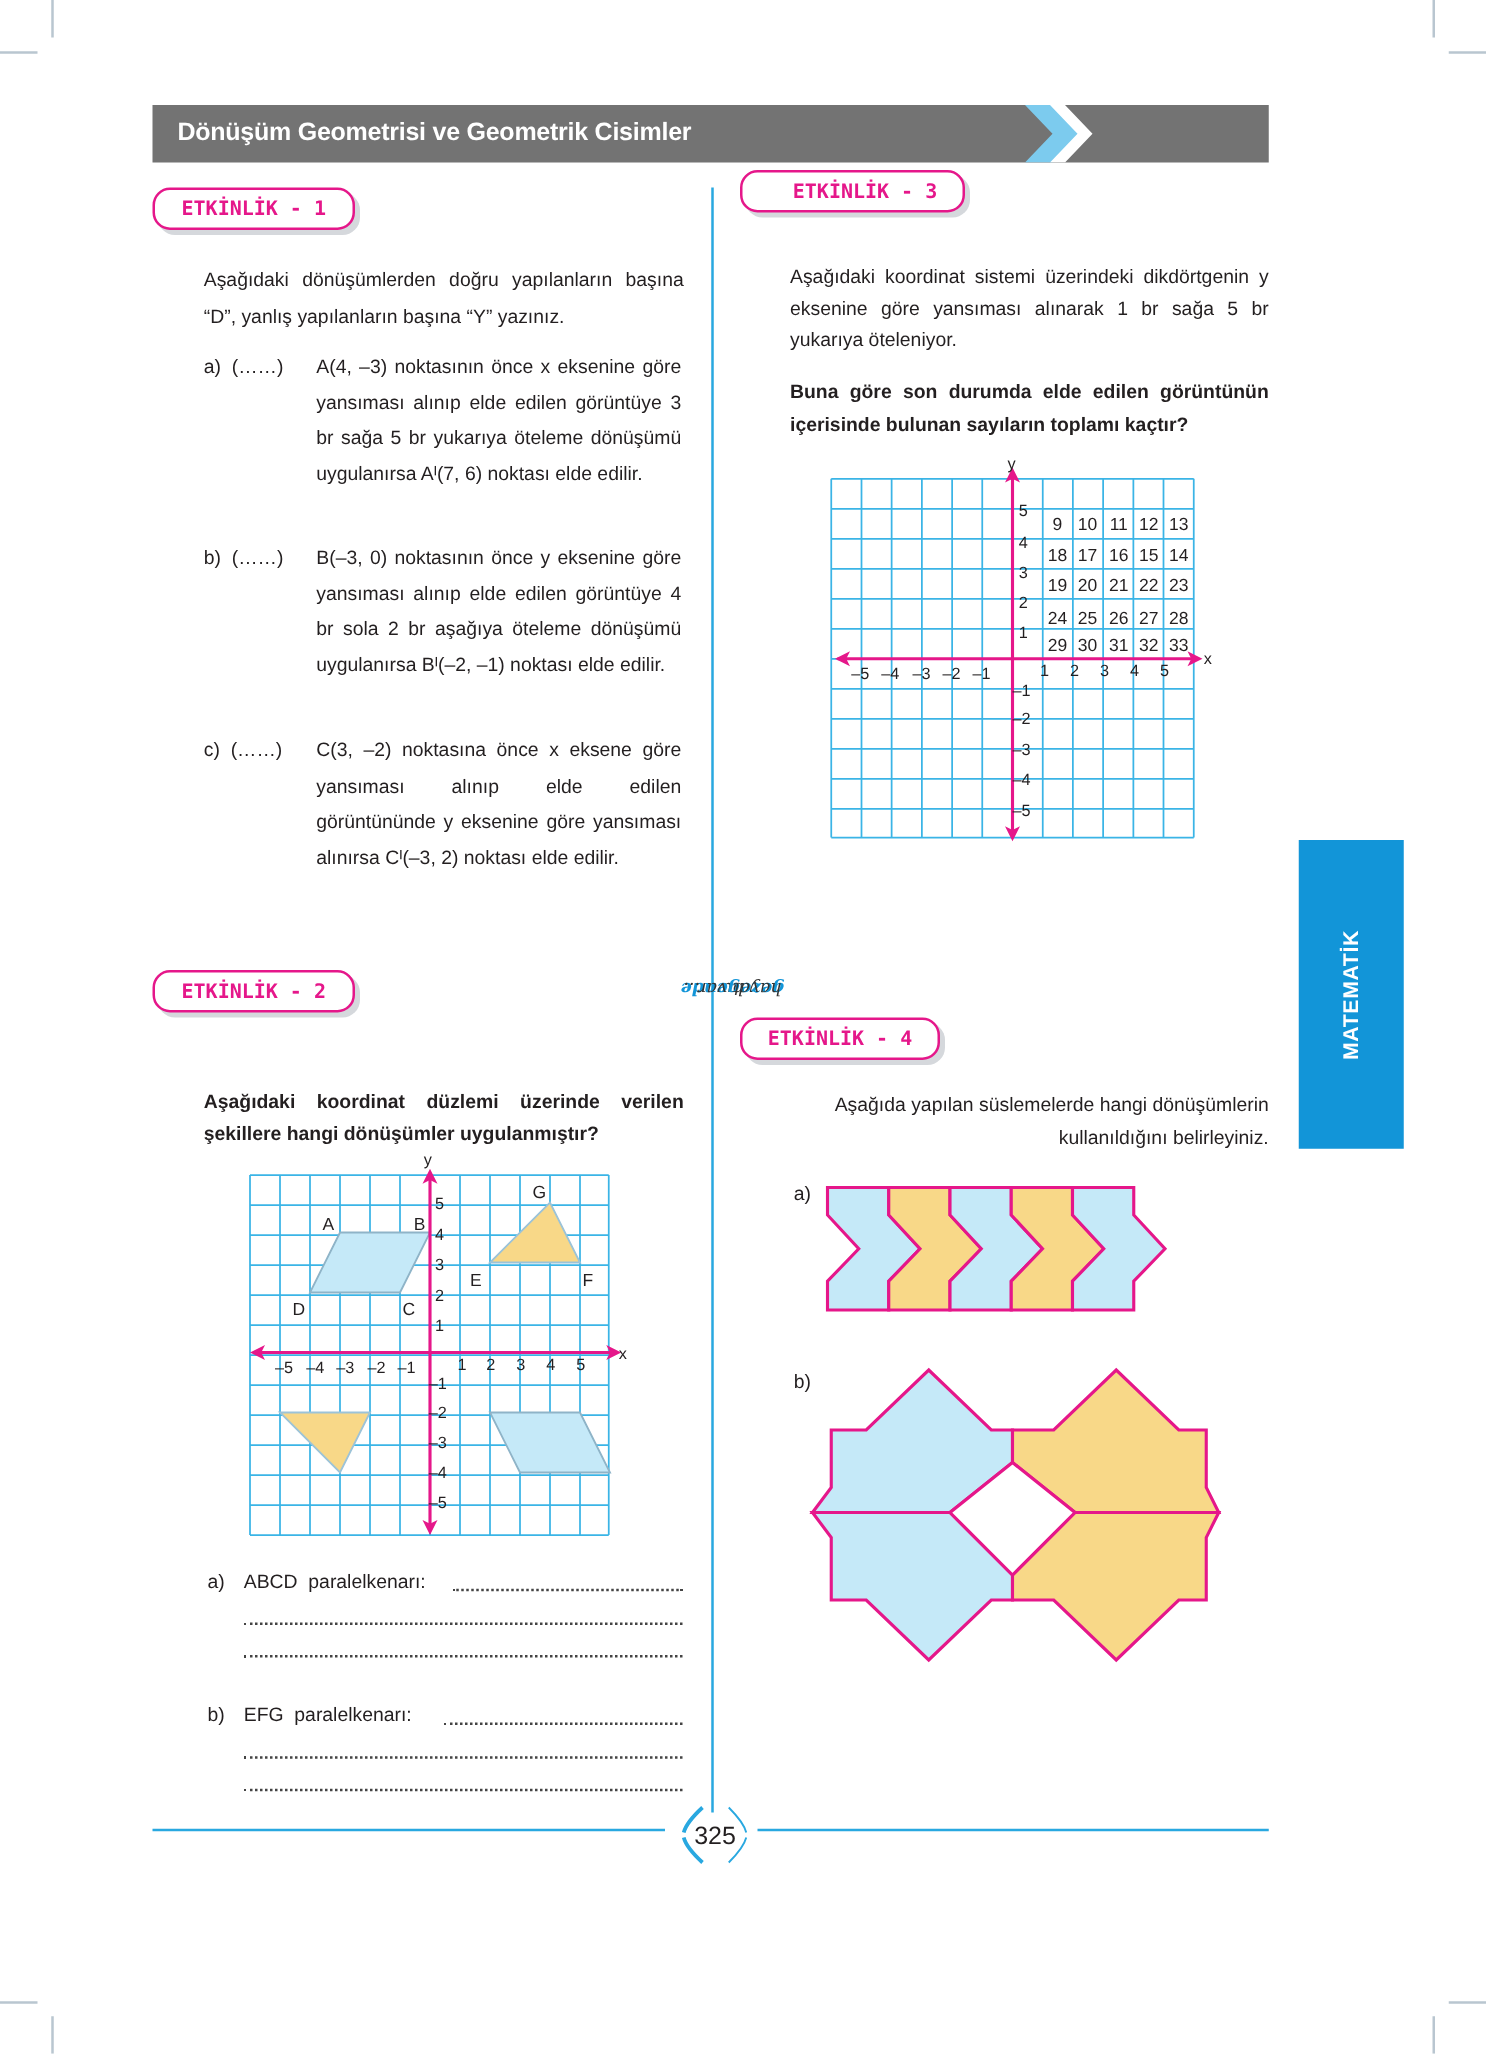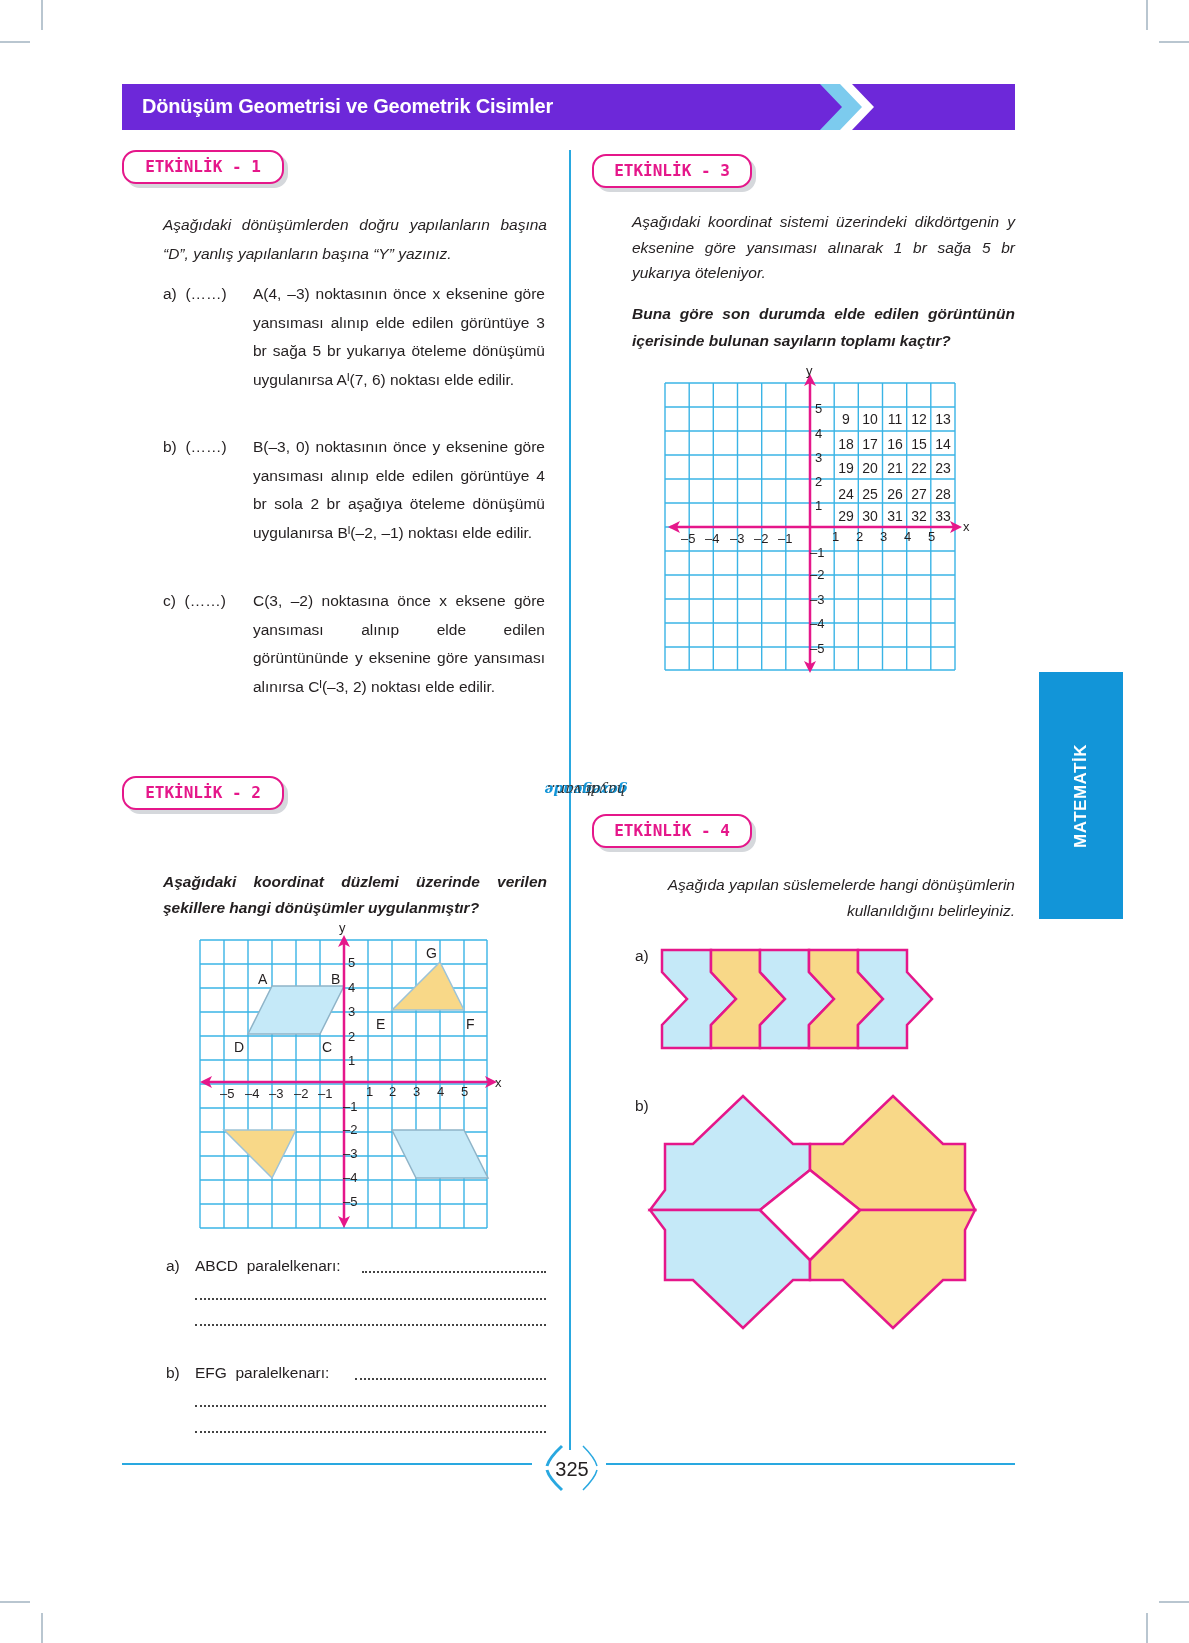--- a/index.html
+++ b/index.html
@@ -1,23 +1,23 @@
 <!DOCTYPE html>
 <html><head>
 <meta charset="utf-8">
 <style>
   html, body { margin:0; padding:0; background:#fff; }
   body { width:1189px; height:1643px; position:relative; overflow:hidden; font-family:"Liberation Sans", sans-serif; color:#231f20; }
   .abs { position:absolute; }
   .crop { position:absolute; background:#b9c6d0; }
-  .header-bar { position:absolute; left:122px; top:84px; width:893px; height:46px; background:#6d28d9; }
+  .header-bar { position:absolute; left:122px; top:84px; width:893px; height:46px; background:#737373; }
   .header-title { position:absolute; left:20px; top:11px; color:#fff; font-size:20px; font-weight:bold; letter-spacing:-0.2px; }
   .chev { position:absolute; top:0; }
   .badge { position:absolute; height:30px; border:2px solid #e5178a; border-radius:14px; background:#fff; box-shadow:4px 4px 0 #d5d8dc; color:#e5178a; font-family:"DejaVu Sans Mono", monospace; font-weight:bold; font-size:16px; line-height:30px; text-align:center; }
-  .para { position:absolute; font-size:15.5px; line-height:28.5px; text-align:justify;font-style:italic; }
+  .para { position:absolute; font-size:15.5px; line-height:28.5px; text-align:justify; }
   .bold { font-weight:bold; }
   .item { position:absolute; font-size:15.5px; line-height:28.5px; }
   .item .lbl { position:absolute; left:0; top:0; white-space:pre; }
   .item .txt { position:absolute; left:90px; top:0; width:292px; text-align:justify; }
   .vline { position:absolute; left:569px; top:150px; width:1.5px; height:1300px; background:#29a8e0; }
   .side-tab { position:absolute; left:1039px; top:672px; width:84px; height:247px; background:#1295d8; }
   .side-tab span { position:absolute; left:50%; top:50%; transform:translate(-50%,-50%) rotate(-90deg); color:#fff; font-weight:bold; font-size:17px; white-space:nowrap; letter-spacing:0.5px; }
   .slogan { position:absolute; left:566px; top:690px; width:40px; height:200px; }
   .slogan span { position:absolute; left:50%; top:50%; transform:translate(-50%,-50%) rotate(-90deg); font-family:"DejaVu Serif", serif; font-style:italic; font-size:14px; white-space:nowrap; color:#333; }
   .slogan .hl { color:#1295d8; font-weight:bold; }
@@ -58,21 +58,21 @@
 </div>
 <div class="item" style="left:163px;top:433px;width:384px;height:140px;">
   <span class="lbl">b)  (……)</span>
   <span class="txt">B(–3, 0) noktasının önce y eksenine göre yansıması alınıp elde edilen görüntüye 4 br sola 2 br aşağıya öteleme dönüşümü uygulanırsa Bᴵ(–2, –1) noktası elde edilir.</span>
 </div>
 <div class="item" style="left:163px;top:587px;width:384px;height:140px;">
   <span class="lbl">c)  (……)</span>
   <span class="txt">C(3, –2) noktasına önce x eksene göre yansıması alınıp elde edilen görüntününde y eksenine göre yansıması alınırsa Cᴵ(–3, 2) noktası elde edilir.</span>
 </div>
 
-<div class="badge" style="left:592px;top:154px;width:156px;">ETKİNLİK - 3</div>
+<div class="badge" style="left:592px;top:136px;width:156px;padding-left:20px;">ETKİNLİK - 3</div>
 <div class="para" style="left:632px;top:209px;width:383px;line-height:25.5px;">Aşağıdaki koordinat sistemi üzerindeki dikdörtgenin y eksenine göre yansıması alınarak 1 br sağa 5 br yukarıya öteleniyor.</div>
 <div class="para bold" style="left:632px;top:300px;width:383px;line-height:27px;">Buna göre son durumda elde edilen görüntünün içerisinde bulunan sayıların toplamı kaçtır?</div>
 
 <svg class="abs" style="left:650px;top:360px;" width="330" height="320">
   <g stroke="#3ab4e6" stroke-width="1.4">
 
     <line x1="15" y1="23" x2="15" y2="310"></line>
       <line x1="39.2" y1="23" x2="39.2" y2="310"></line>
       <line x1="63.3" y1="23" x2="63.3" y2="310"></line>
       <line x1="87.5" y1="23" x2="87.5" y2="310"></line>

